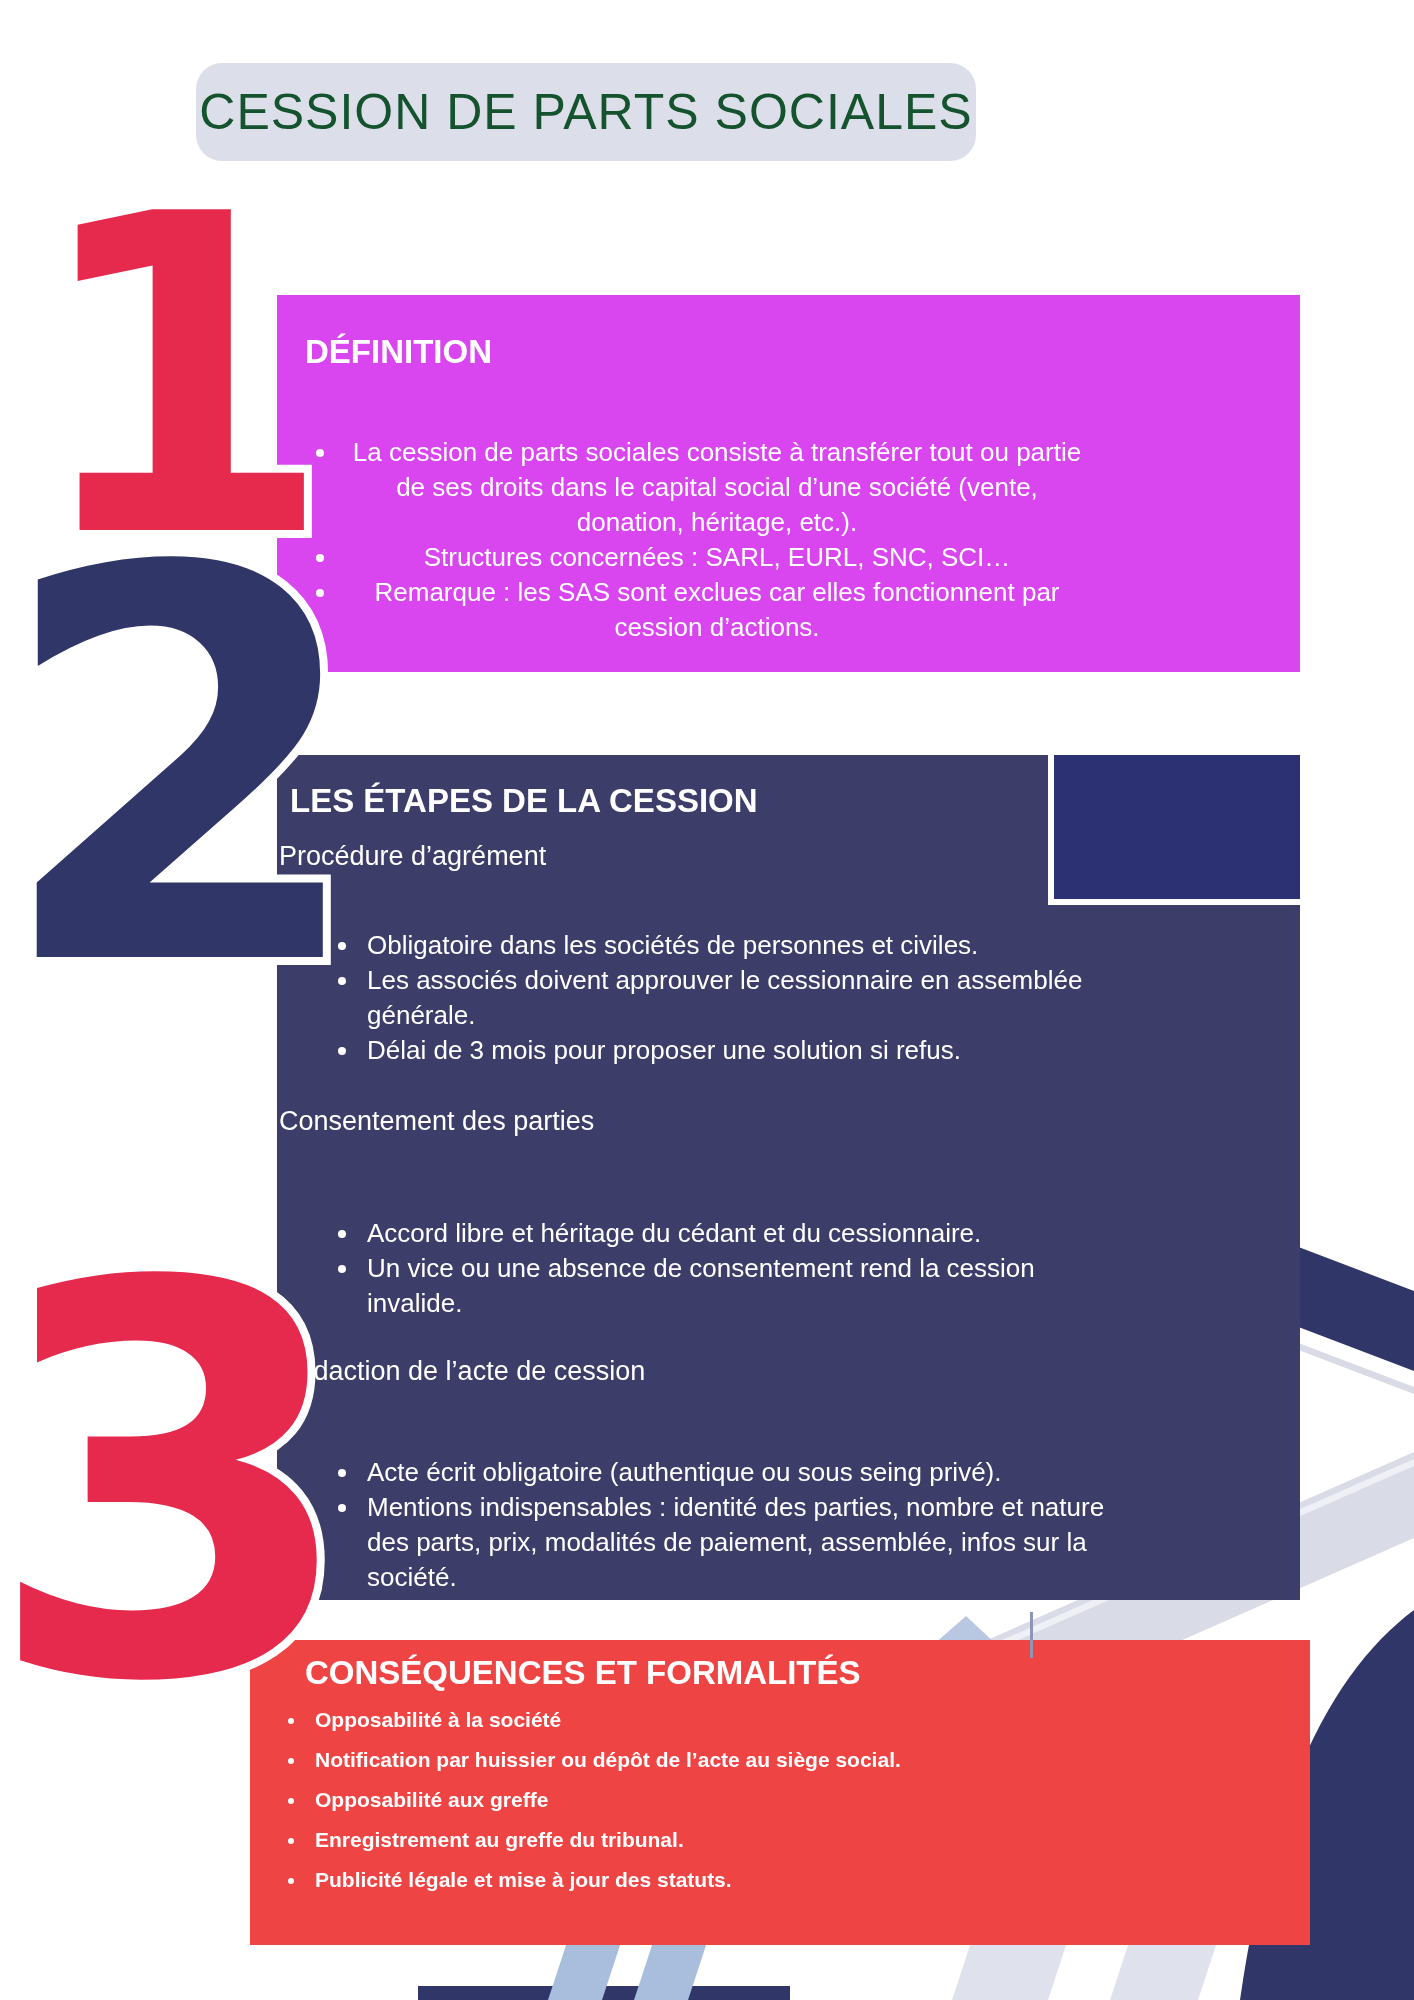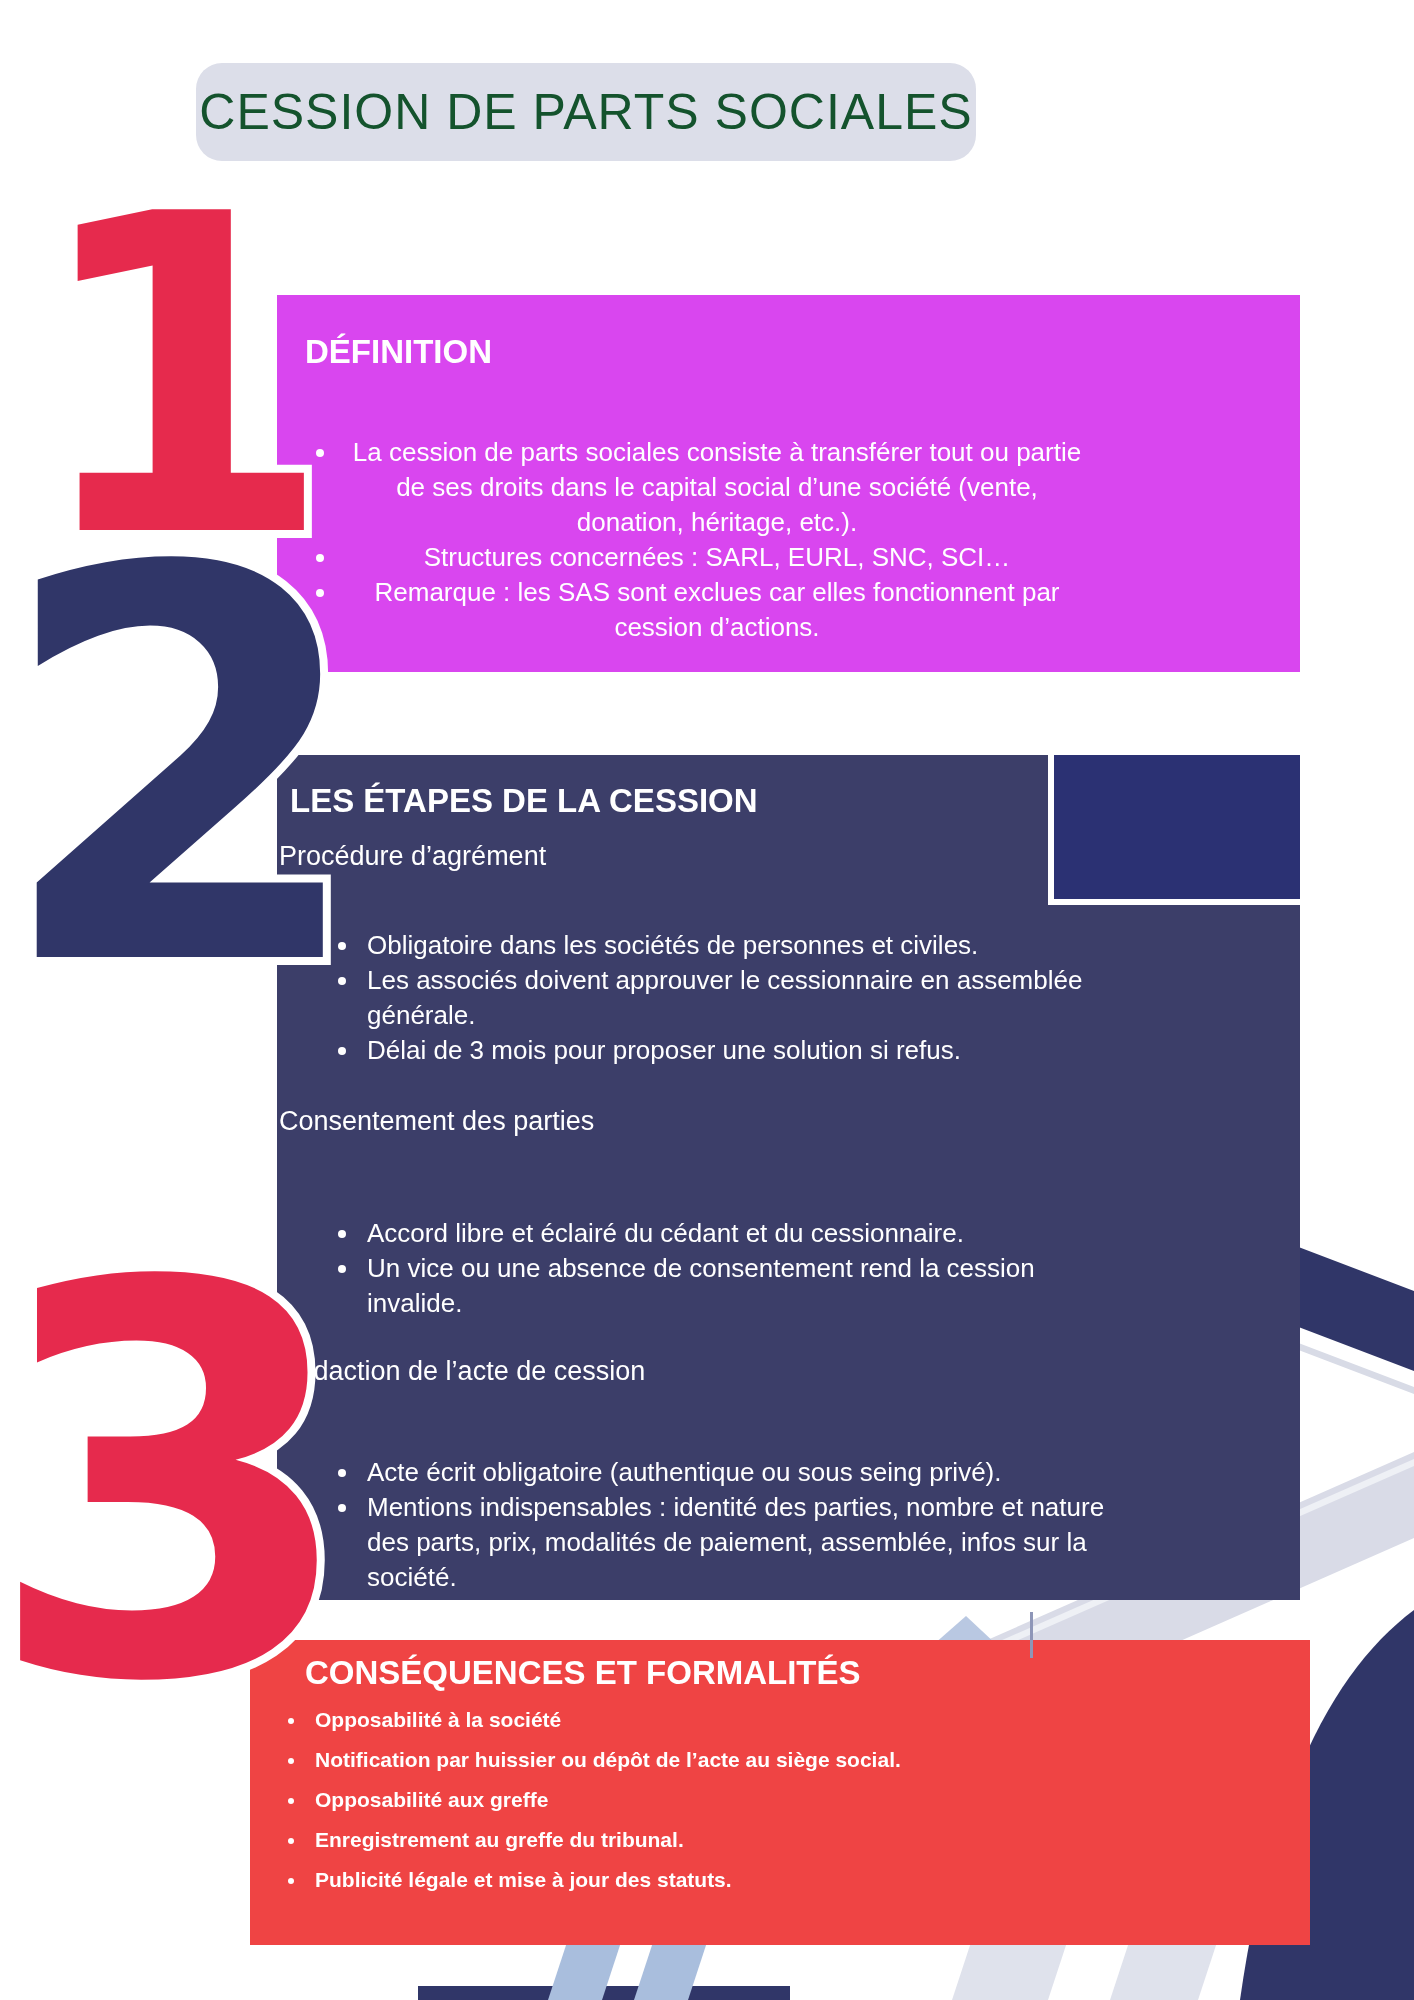--- a/index.html
+++ b/index.html
@@ -130,21 +130,21 @@
 
     <div class="abs sub-label" id="label-a">Procédure d’agrément</div>
     <ul class="abs body-text" id="ul2a">
       <li>Obligatoire dans les sociétés de personnes et civiles.</li>
       <li>Les associés doivent approuver le cessionnaire en assemblée générale.</li>
       <li>Délai de 3 mois pour proposer une solution si refus.</li>
     </ul>
 
     <div class="abs sub-label" id="label-b">Consentement des parties</div>
     <ul class="abs body-text" id="ul2b">
-      <li>Accord libre et éclairé du cédant et du cessionnaire.</li>
+      <li>Accord libre et héritage du cédant et du cessionnaire.</li>
       <li>Un vice ou une absence de consentement rend la cession invalide.</li>
     </ul>
 
     <div class="abs sub-label" id="label-c">Rédaction de l’acte de cession</div>
     <ul class="abs body-text" id="ul2c">
       <li>Acte écrit obligatoire (authentique ou sous seing privé).</li>
       <li>Mentions indispensables : identité des parties, nombre et nature des parts, prix, modalités de paiement, assemblée, infos sur la société.</li>
     </ul>
   </div>
 

